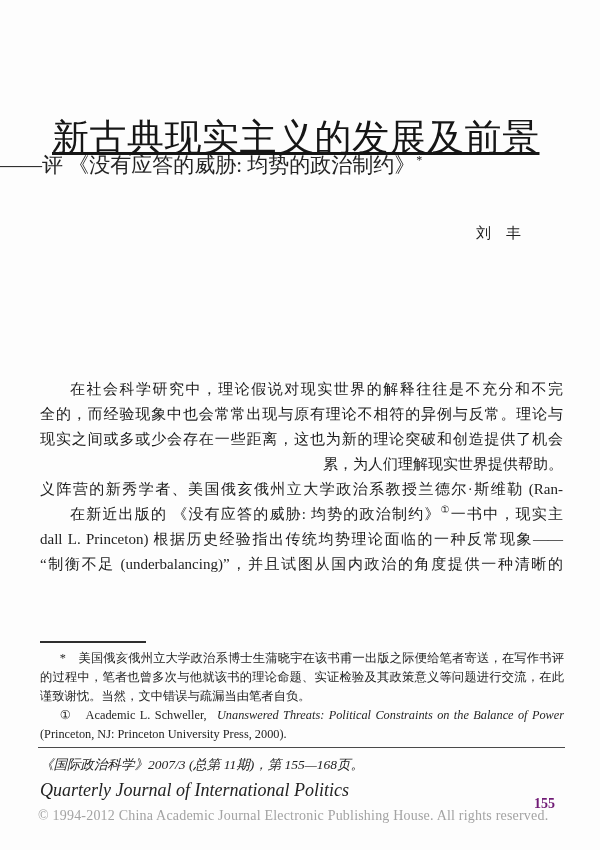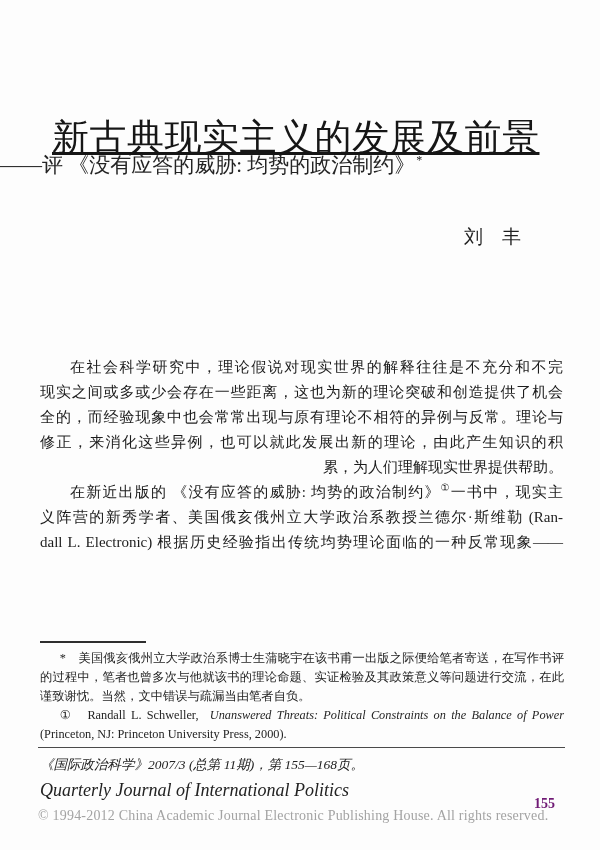--- a/index.html
+++ b/index.html
@@ -40,28 +40,28 @@
   }
   .subtitle sup {
     font-size: 12px;
     vertical-align: super;
     margin-left: 1px;
   }
   .author {
     position: absolute;
     top: 224px;
     right: 79px;
-    font-size: 19px;
+    font-size: 15px;
     color: #1f1f1f;
     white-space: nowrap;
   }
   .body-text {
     position: absolute;
     left: 40px;
-    top: 355px;
+    top: 377px;
     width: 523px;
     font-size: 15px;
     color: #1c1c1c;
   }
   .bline {
     height: 25px;
     line-height: 25px;
     white-space: nowrap;
     text-align: right;
   }
@@ -154,34 +154,34 @@
 <div class="page">
 
   <h1 class="title">新古典现实主义的发展及前景</h1>
 
   <div class="subtitle"><span>——评 《没有应答的威胁: 均势的政治制约》</span><sup>*</sup></div>
 
   <div class="author">刘　丰</div>
 
   <div class="body-text">
     <div class="bline just indent">在社会科学研究中，理论假说对现实世界的解释往往是不充分和不完</div>
+    <div class="bline just">全的，而经验现象中也会常常出现与原有理论不相符的异例与反常。理论与</div>
     <div class="bline just">现实之间或多或少会存在一些距离，这也为新的理论突破和创造提供了机会</div>
-    <div class="bline just">全的，而经验现象中也会常常出现与原有理论不相符的异例与反常。理论与</div>
-    <div class="bline just">修正，来消化这些异例，也可以就此发展出新的理论，由此产生知识的积</div>
     <div class="bline">累，为人们理解现实世界提供帮助。</div>
+    <div class="bline just">义阵营的新秀学者、美国俄亥俄州立大学政治系教授兰德尔·斯维勒 (Ran-</div>
     <div class="bline just indent"><span>在新近出版的 《没有应答的威胁: 均势的政治制约》</span><sup>①</sup><span>一书中，现实主</span></div>
-    <div class="bline just">义阵营的新秀学者、美国俄亥俄州立大学政治系教授兰德尔·斯维勒 (Ran-</div>
-    <div class="bline just">dall L. Electronic) 根据历史经验指出传统均势理论面临的一种反常现象——</div>
+    <div class="bline just">dall L. Princeton) 根据历史经验指出传统均势理论面临的一种反常现象——</div>
+    <div class="bline just">“制衡不足 (underbalancing)”，并且试图从国内政治的角度提供一种清晰的</div>
   </div>
 
   <div class="fn-rule"></div>
 
   <div class="footnotes">
     <p>*　美国俄亥俄州立大学政治系博士生蒲晓宇在该书甫一出版之际便给笔者寄送，在写作书评的过程中，笔者也曾多次与他就该书的理论命题、实证检验及其政策意义等问题进行交流，在此谨致谢忱。当然，文中错误与疏漏当由笔者自负。</p>
-    <p><span>①　Randall L. Schweller, </span><span class="book-title">Unanswered Threats: Political Constraints on the Balance of Power</span><span> (Princeton, NJ: Princeton University Press, 2000).</span></p>
+    <p><span>①　Academic L. Schweller, </span><span class="book-title">Unanswered Threats: Political Constraints on the Balance of Power</span><span> (Princeton, NJ: Princeton University Press, 2000).</span></p>
   </div>
 
   <div class="footer-rule"></div>
 
   <div class="journal-cn">《国际政治科学》2007/3 (总第 11期)，第 155—168页。</div>
   <div class="journal-en">Quarterly Journal of International Politics</div>
 
   <div class="page-number">155</div>
 
   <div class="copyright">© 1994-2012 China Academic Journal Electronic Publishing House. All rights reserved.</div>

